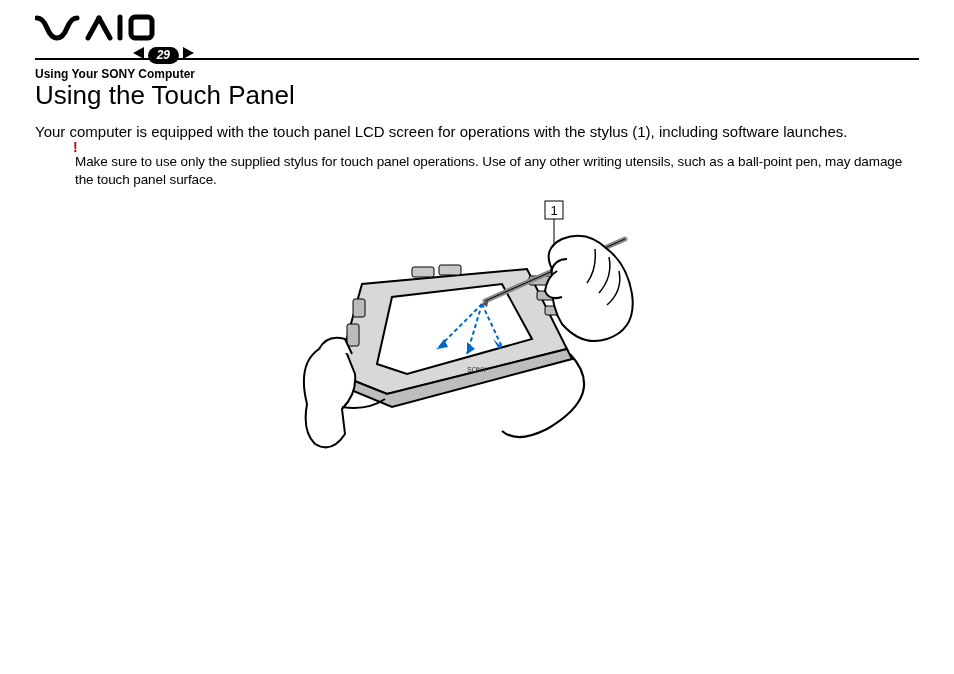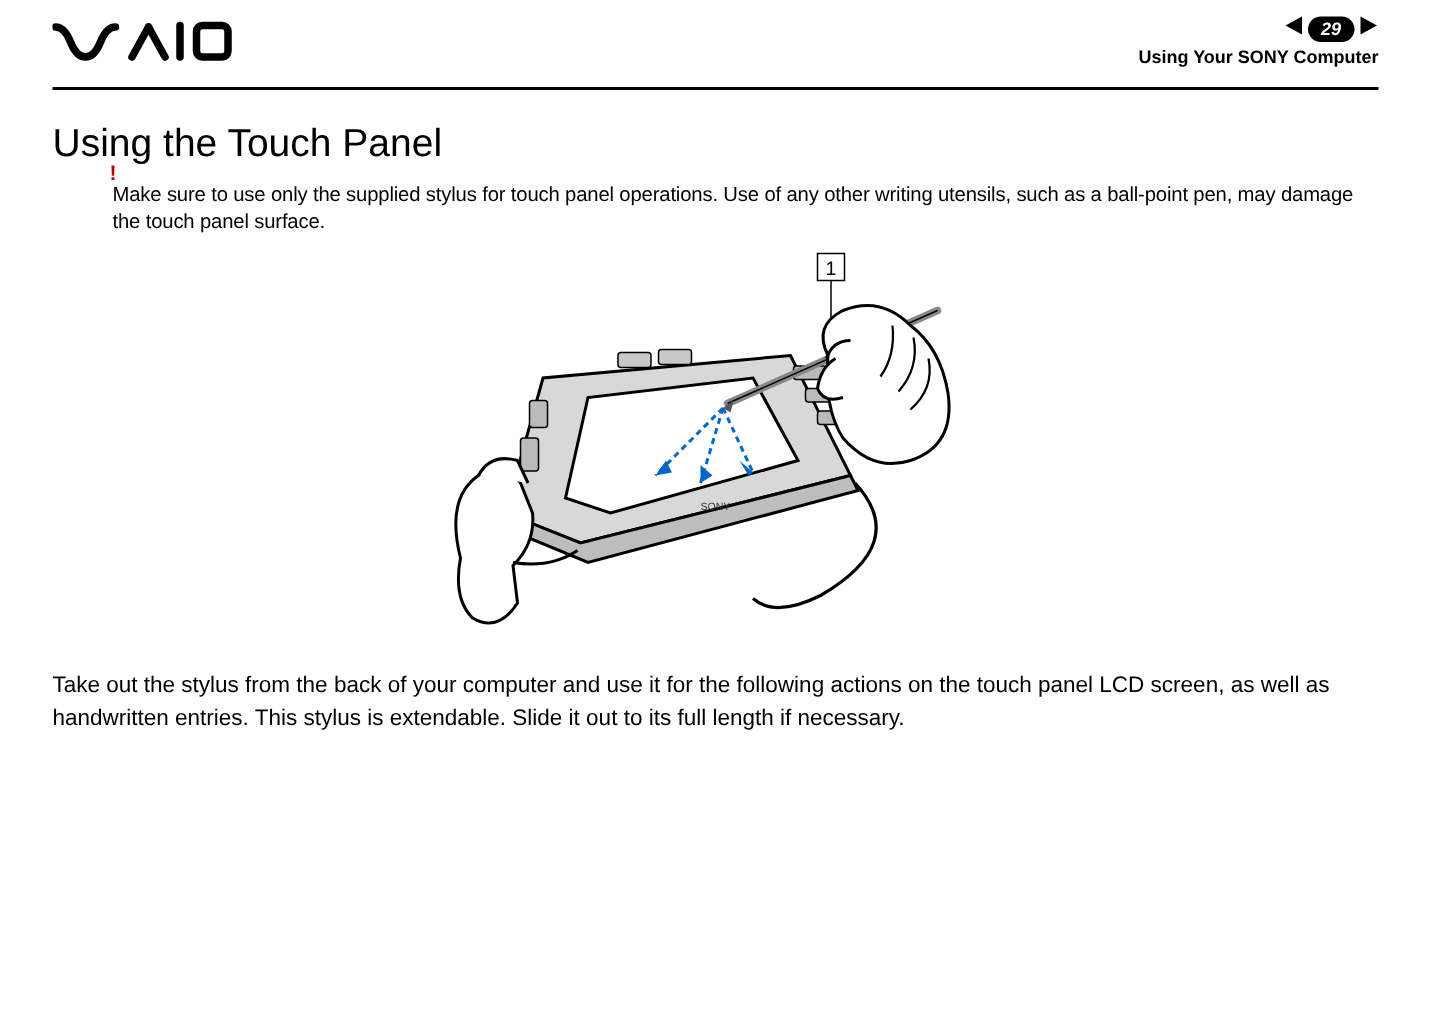--- a/index.html
+++ b/index.html
@@ -16,20 +16,21 @@
     width: 954px;
     height: 674px;
     box-sizing: border-box;
     padding: 10px 35px 20px 35px;
   }
   .topbar {
     display: flex;
     justify-content: space-between;
     align-items: flex-start;
     height: 46px;
+    flex-direction: column;
   }
   .logo {
     margin-top: 4px;
   }
   .header-right {
     text-align: right;
     font-size: 12px;
     line-height: 1.3;
   }
   .nav {
@@ -133,20 +134,21 @@
       </div>
       <div class="section-label">Using Your SONY Computer</div>
     </div>
   </div>
 
   <hr class="divider">
 
   <div class="content">
     <h1 class="section-title">Using the Touch Panel</h1>
 
+    <p class="body-text">Your computer is equipped with the touch panel LCD screen for operations with the stylus (1), including software launches.</p>
 
     <p class="caution">
       <span class="bang">!</span>
       <span>Make sure to use only the supplied stylus for touch panel operations. Use of any other writing utensils, such as a ball-point pen, may damage the touch panel surface.</span>
     </p>
 
     <div class="figure">
       <svg width="360" height="260" viewBox="0 0 360 260">
 
         <rect x="248" y="2" width="18" height="18" fill="#fff" stroke="#000" stroke-width="1"></rect>
@@ -202,17 +204,16 @@
 
           <path d="M260 72 Q 250 78 248 92 Q 252 102 265 98" fill="#fff" stroke="#000" stroke-width="2"></path>
           <path d="M270 60 Q 258 60 254 72" fill="none" stroke="#000" stroke-width="2"></path>
           <path d="M298 50 Q 300 70 290 84" fill="none" stroke="#000" stroke-width="1.5"></path>
           <path d="M312 58 Q 316 78 302 94" fill="none" stroke="#000" stroke-width="1.5"></path>
           <path d="M322 72 Q 326 92 310 106" fill="none" stroke="#000" stroke-width="1.5"></path>
         </g>
       </svg>
     </div>
 
-    <p class="body-text">Take out the stylus from the back of your computer and use it for the following actions on the touch panel LCD screen, as well as handwritten entries. This stylus is extendable. Slide it out to its full length if necessary.</p>
 
   </div>
 
 </div>
 
 </body></html>

